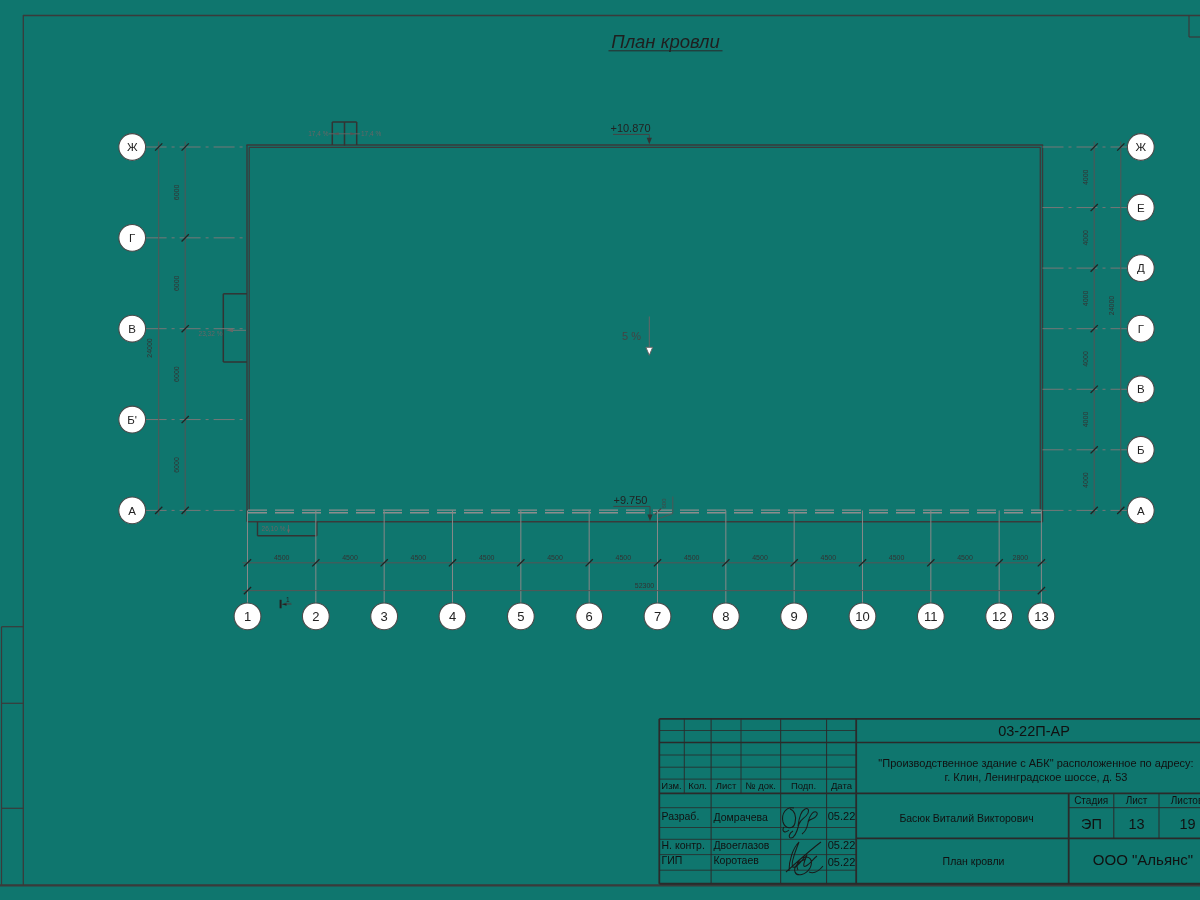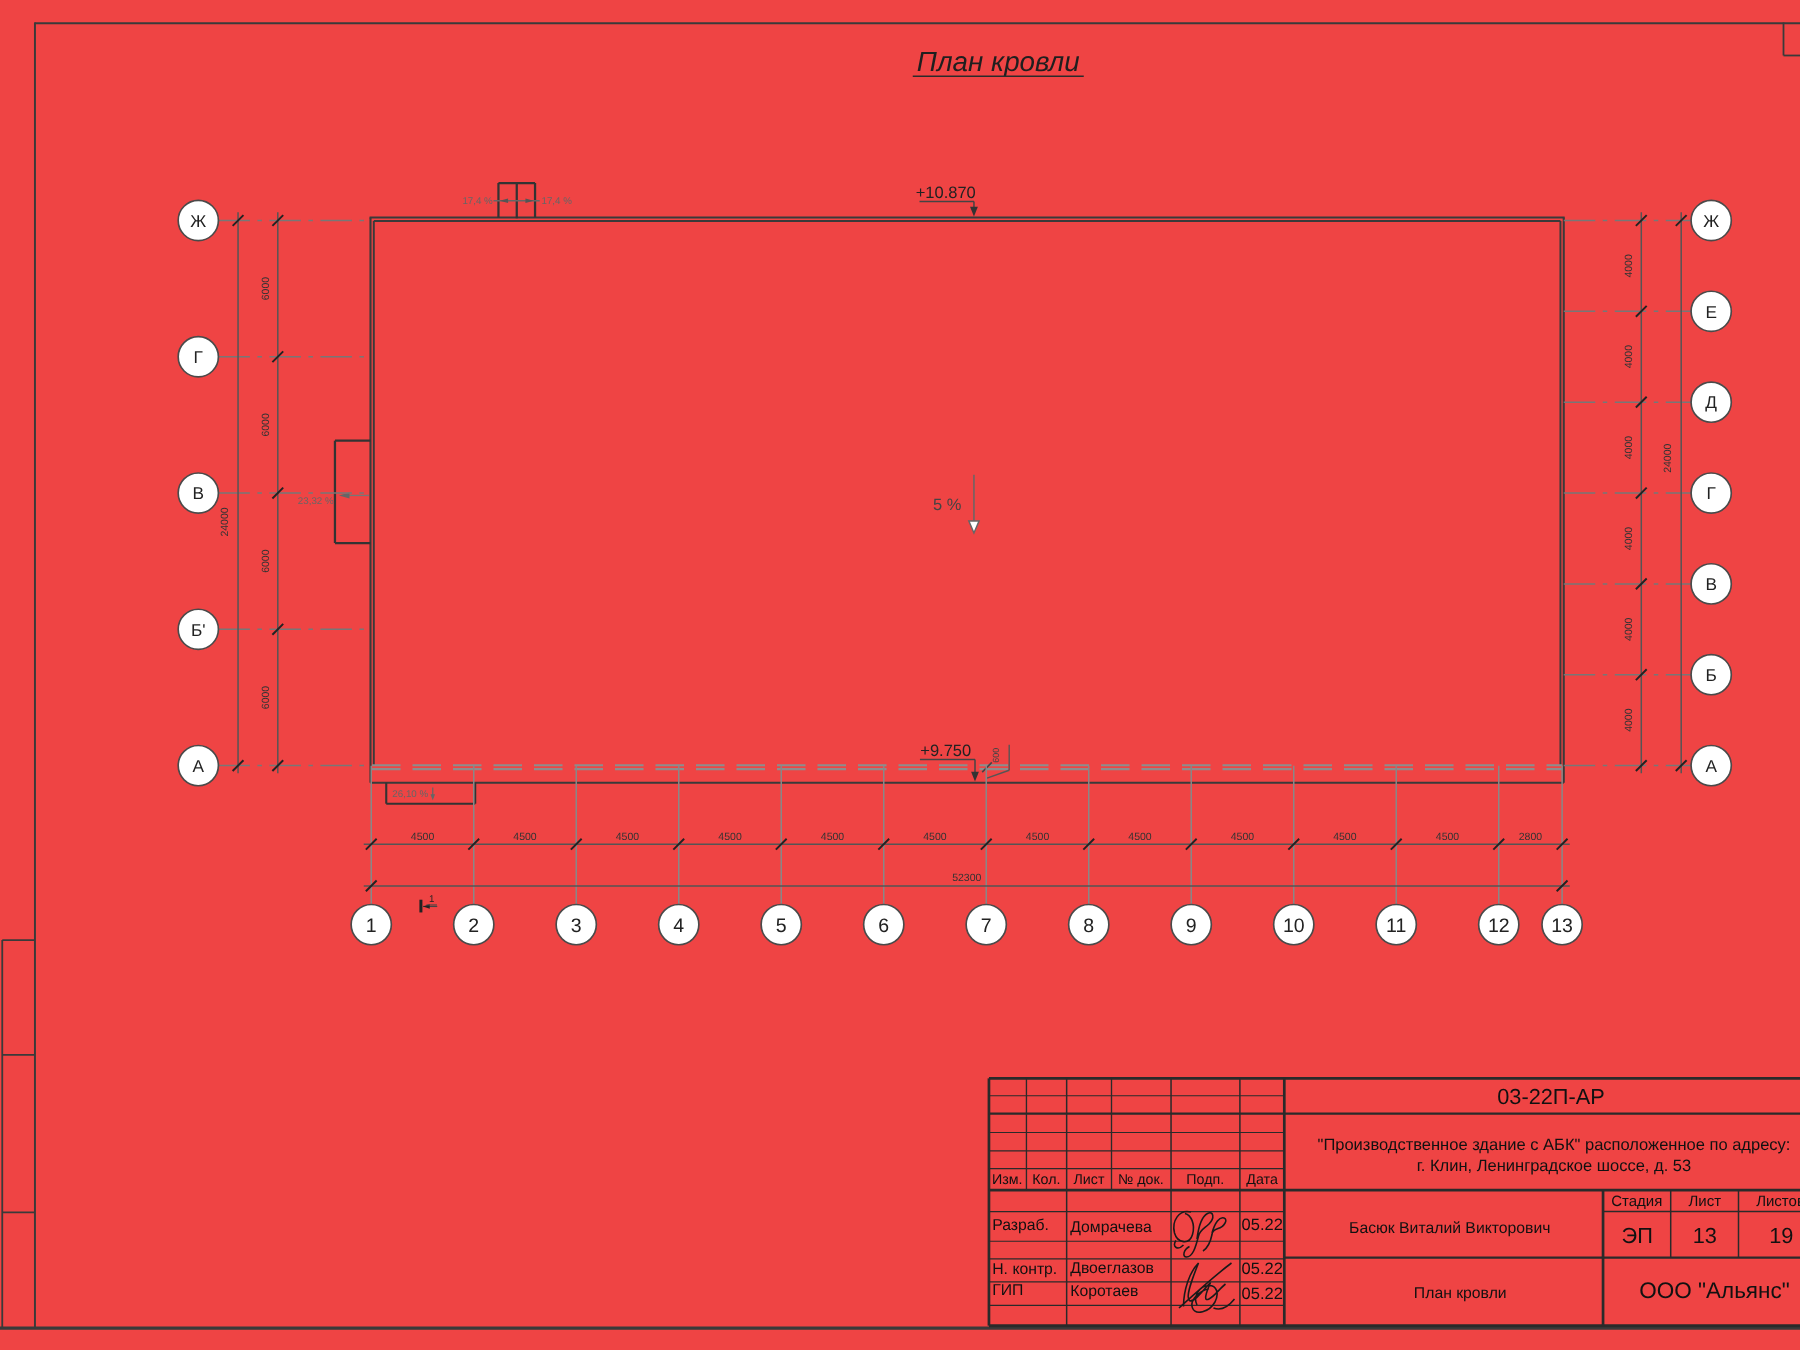--- a/index.html
+++ b/index.html
@@ -1,17 +1,17 @@
 <!DOCTYPE html>
 <html lang="ru"><head>
 <meta charset="utf-8">
 <title>План кровли</title>
 <style>
   html,body { margin:0; padding:0; background:#fff; }
-  #sheet { width:1200px; height:900px; position:relative; background:#ef4444; overflow:hidden; }
+  #sheet { width:1200px; height:900px; position:relative; background:#0f766e; overflow:hidden; }
   svg { display:block; filter:opacity(0.999); transform:translateZ(0); }
   text { white-space:pre; }
 </style>
 </head>
 <body>
 
 <div id="sheet">
 <svg width="1200" height="900" viewBox="0 0 1200 900">
 
 <g>

